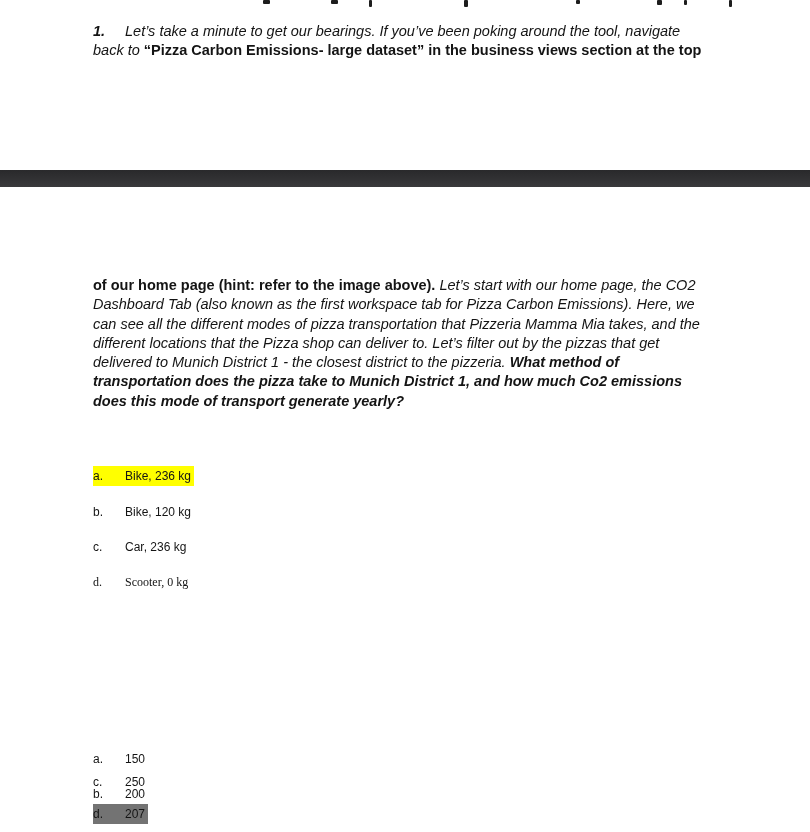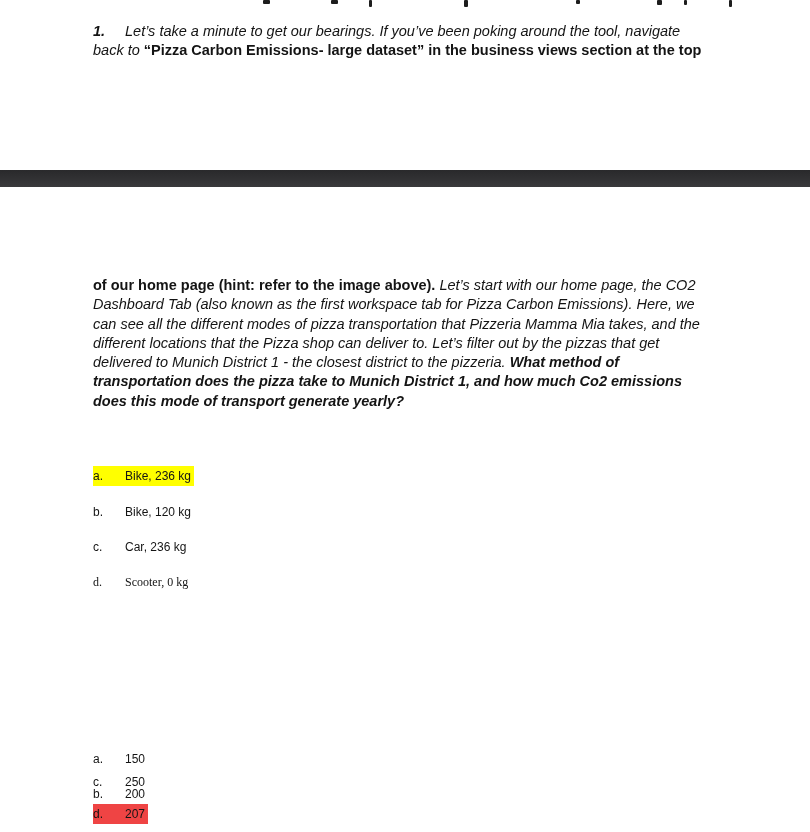--- a/index.html
+++ b/index.html
@@ -84,16 +84,16 @@
   <div class="option" style="top:701px;margin-top:48px;">
     <span class="letter">a.</span><span>150</span>
   </div>
   <div class="option" style="top:736px;margin-top:48px;">
     <span class="letter">b.</span><span>200</span>
   </div>
   <div class="option" style="top:772px;">
     <span class="letter">c.</span><span>250</span>
   </div>
   <div class="option" style="top:804px;">
-    <span class="hl-wrap hl" style="background: #ef4444;"><span class="letter">d.</span><span>207</span></span>
+    <span class="hl-wrap hl" style="background: #737373;"><span class="letter">d.</span><span>207</span></span>
   </div>
 
 </div>
 
 </body></html>

